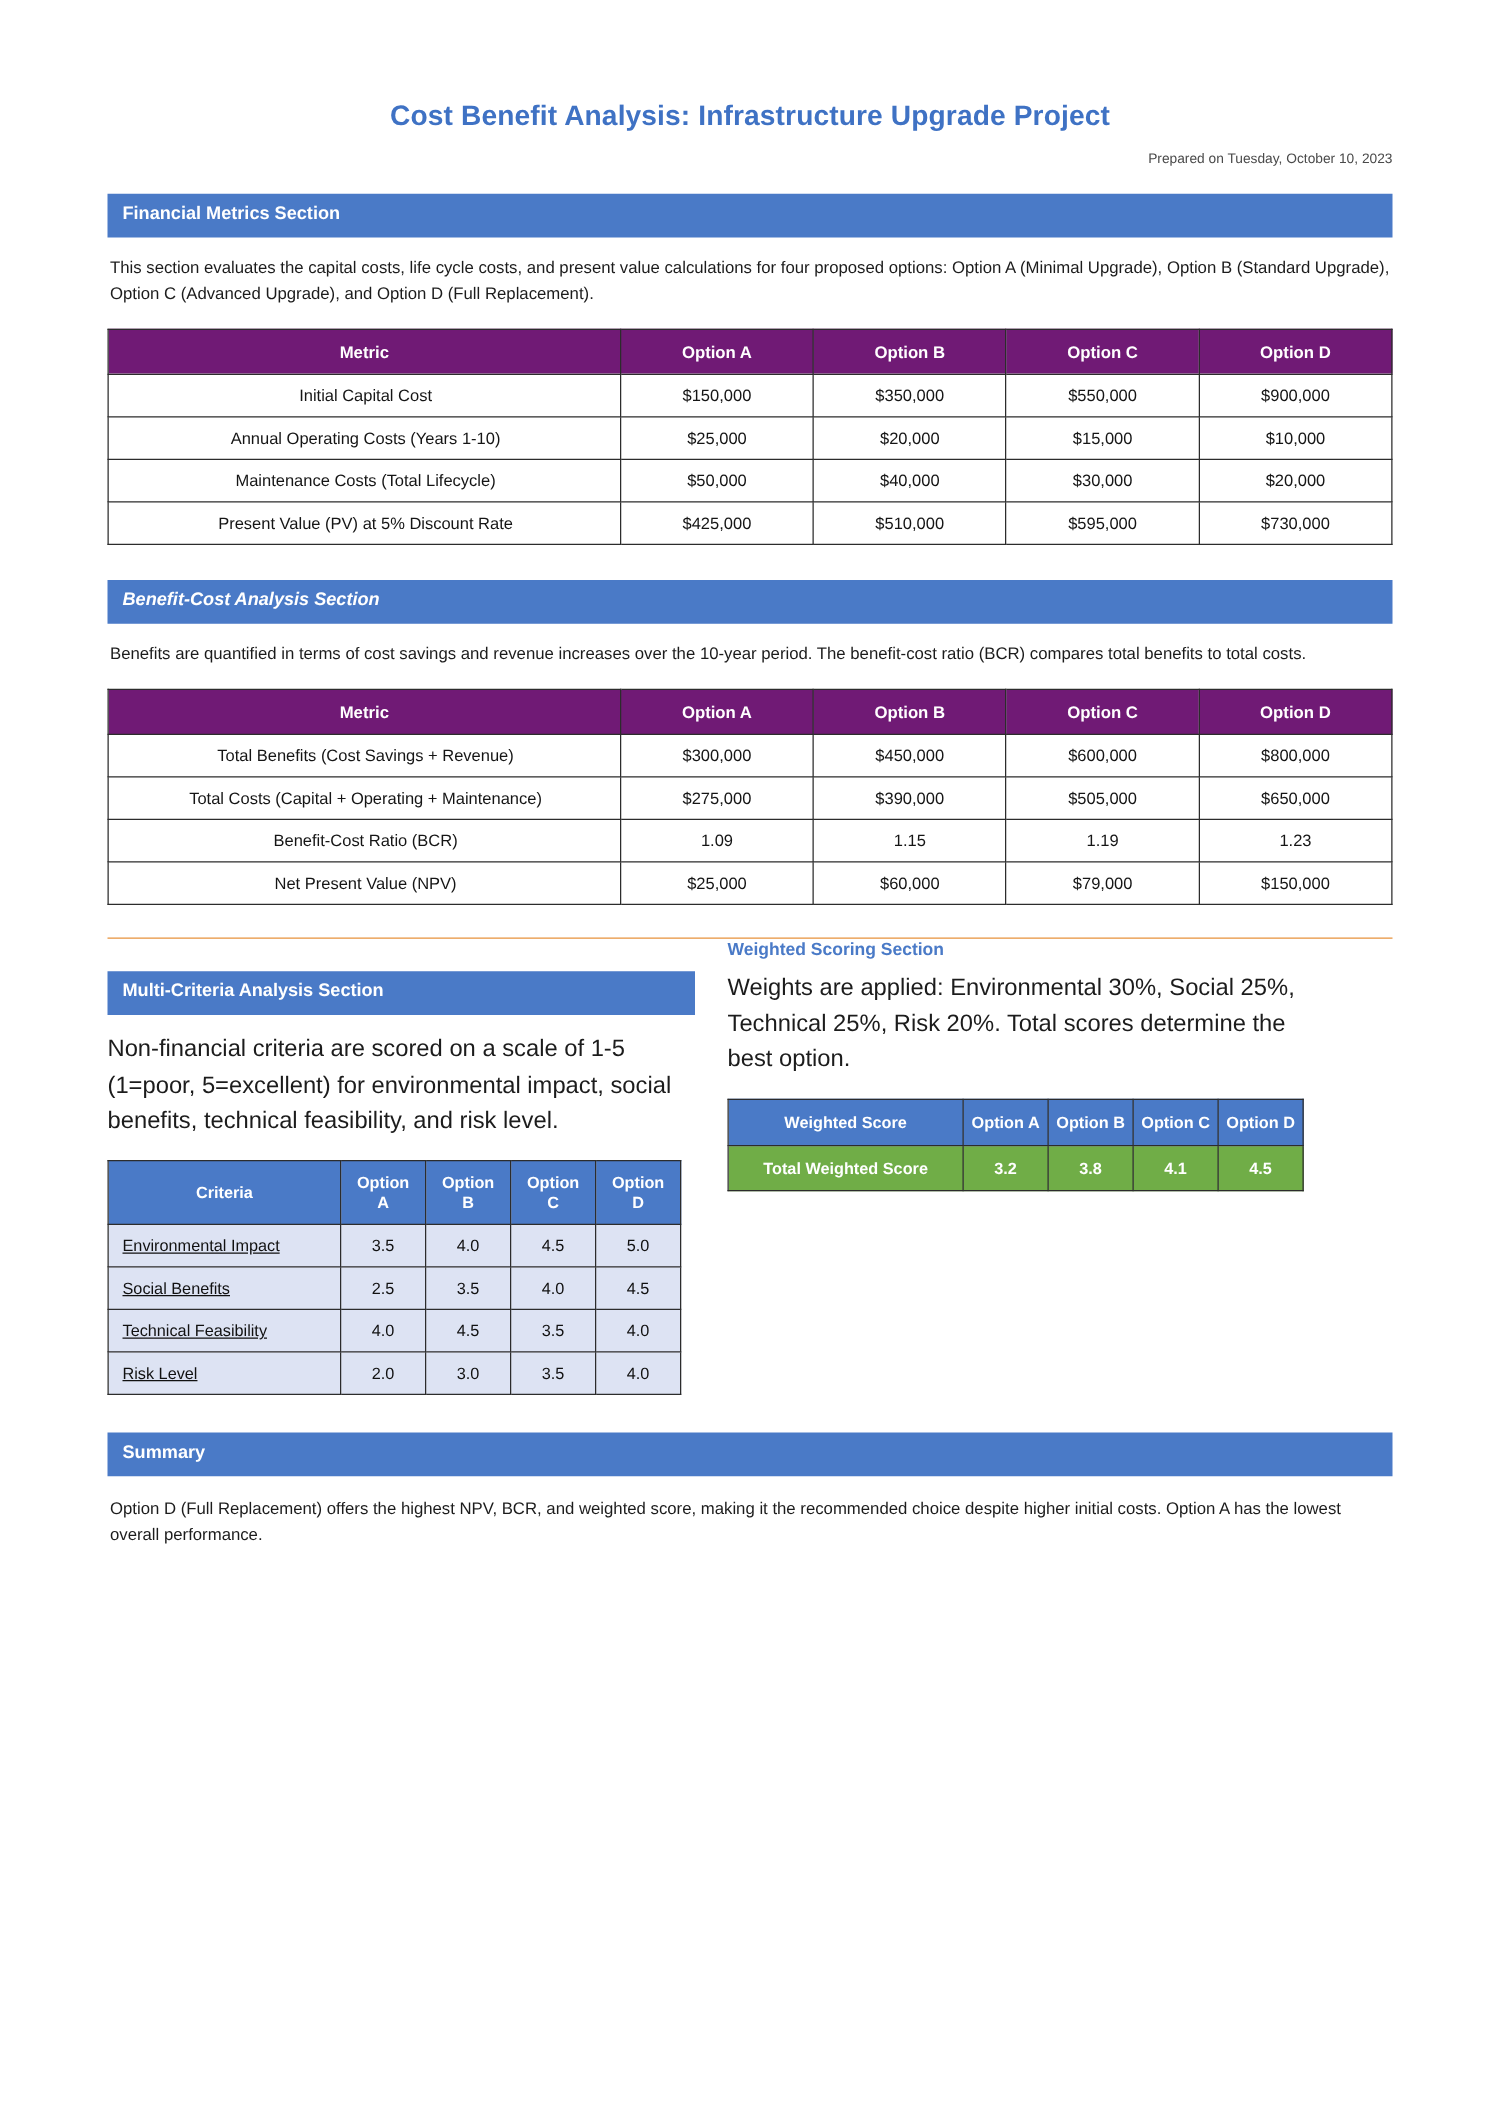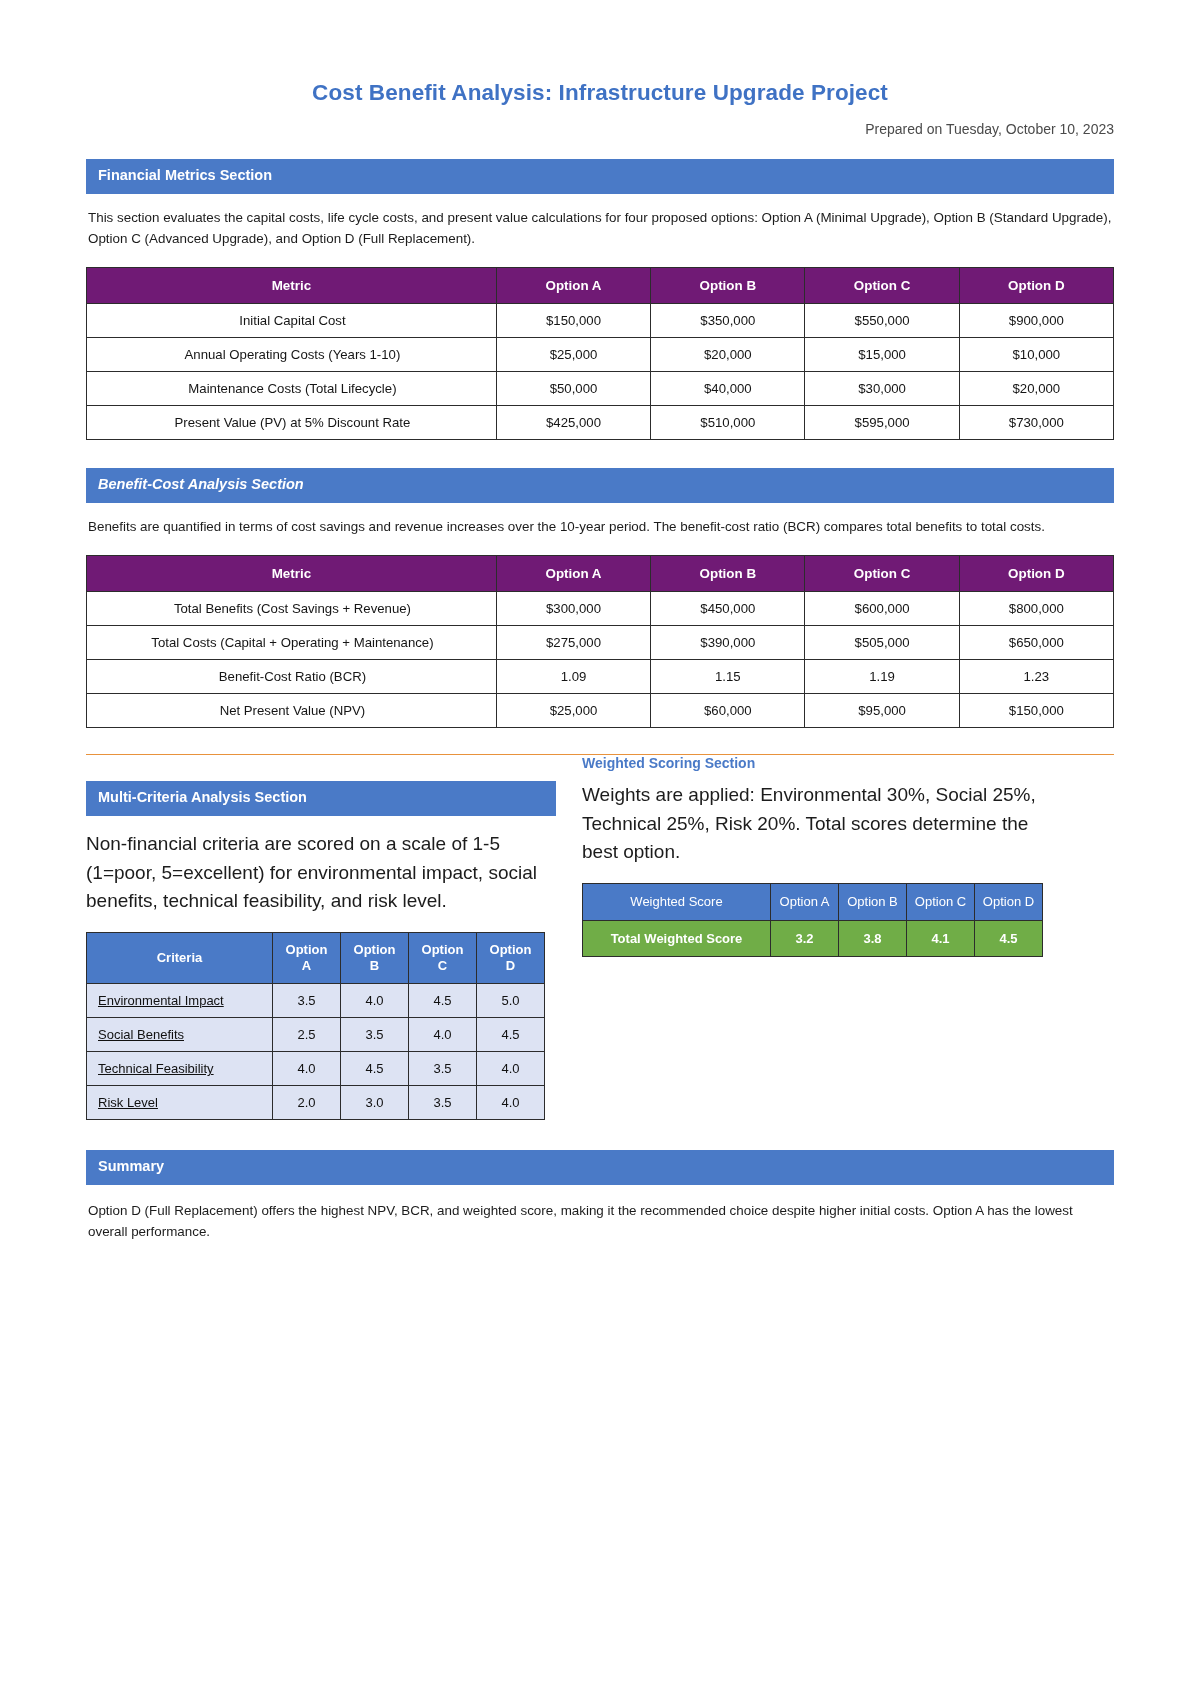--- a/index.html
+++ b/index.html
@@ -25,21 +25,21 @@
     font-size: 22.5px;
     font-weight: bold;
     color: #3f72c4;
     text-align: center;
     letter-spacing: 0.1px;
     margin: 0 0 6px 0;
     line-height: 1.3;
   }
   .prepared-on {
     text-align: right;
-    font-size: 14px;
+    font-size: 11px;
     color: #4a4a4a;
     margin: 14px 0 22px 0;
   }
   .section-banner {
     background: #4a7ac7;
     color: #ffffff;
     font-size: 14.5px;
     font-weight: bold;
     padding: 9px 12px 10px 12px;
     box-sizing: border-box;
@@ -151,21 +151,21 @@
   }
   table.weighted-table th,
   table.weighted-table td {
     border: 1.3px solid #2c2c2c;
     padding: 10px 6px;
     box-sizing: border-box;
   }
   table.weighted-table thead th {
     background: #4a7ac7;
     color: #ffffff;
-    font-weight: normal;
+    font-weight: bold;
     text-align: center;
     line-height: 1.25;
   }
   table.weighted-table tbody td {
     background: #70ad47;
     color: #ffffff;
     font-weight: bold;
     text-align: center;
   }
   .wt-name { width: 188px; }
@@ -278,21 +278,21 @@
         <td class="rowlabel">Benefit-Cost Ratio (BCR)</td>
         <td>1.09</td>
         <td>1.15</td>
         <td>1.19</td>
         <td>1.23</td>
       </tr>
       <tr>
         <td class="rowlabel">Net Present Value (NPV)</td>
         <td>$25,000</td>
         <td>$60,000</td>
-        <td>$95,000</td>
+        <td>$79,000</td>
         <td>$150,000</td>
       </tr>
     </tbody>
   </table>
 
   <hr class="divider-orange">
 
   <div class="two-col">
 
     <div class="col-left">

